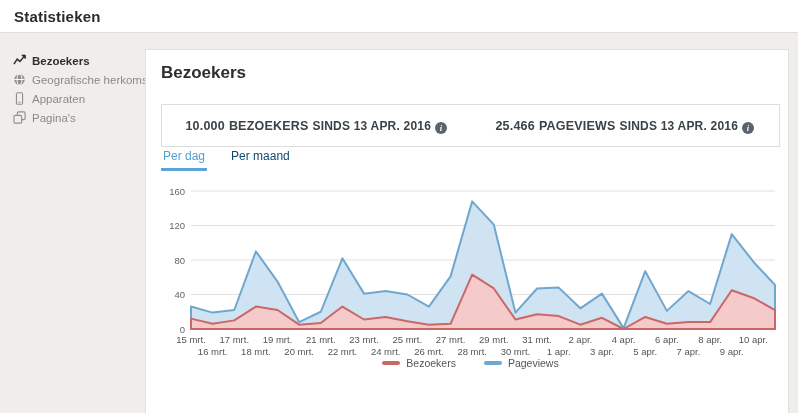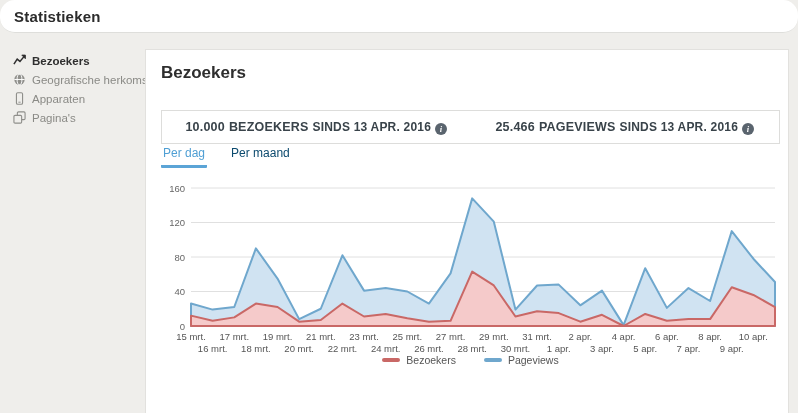--- a/index.html
+++ b/index.html
@@ -8,21 +8,21 @@
     font-family:"Liberation Sans","DejaVu Sans",sans-serif;
     background:#efeeeb;
     position:relative;
     overflow:hidden;
     color:#2f2f2f;
   }
   
   .app-header {
     position:absolute; top:0; left:0; right:0; height:33px;
     background:#ffffff; border-bottom:1px solid #dededb;
-    display:flex; align-items:center; padding-left:14px;border-radius:15px;
+    display:flex; align-items:center; padding-left:14px;
   }
   .app-header h1 { font-size:15px; font-weight:bold; color:#2b2b2b; letter-spacing:.2px; }
   
   .sidebar { position:absolute; top:33px; left:0; width:145px; bottom:0; padding:18px 0 0 13px; }
   .side-item {
     display:flex; align-items:center; gap:6px; height:19px;
     font-size:11.5px; color:#8a8a86; cursor:pointer; white-space:nowrap;
   }
   .side-item .ico { width:13px; height:13px; flex:0 0 13px; display:inline-flex; }
   .side-item.active { color:#2f2f2f; font-weight:bold; }
@@ -30,21 +30,21 @@
   .side-item.active svg .fillpart { fill:#2f2f2f; }
   
   .card {
     position:absolute; top:49px; left:145px; width:644px; bottom:-2px;
     background:#ffffff; border:1px solid #e2e1de; border-bottom:none;
     padding:0 8px 0 15px;
   }
   .card h2 { margin-top:13px; font-size:17px; font-weight:bold; color:#2e2e2e; }
   
   .stats-box {
-    margin-top:27px; height:34px; border:1px solid #dddddb;
+    margin-top:21px; height:43px; border:1px solid #dddddb;
     display:flex; align-items:center;
   }
   .stat { flex:1; display:flex; align-items:baseline; justify-content:center; gap:4px; color:#39434a; }
   .stat .big { font-size:12.5px; font-weight:bold; letter-spacing:.2px; }
   .stat .small { font-size:12px; font-weight:bold; letter-spacing:.2px; }
   .info-icon {
     width:12px; height:12px; border-radius:50%; background:#5a646e;
     color:#fff; font-size:8.5px; font-weight:bold; font-style:italic;
     display:inline-flex; align-items:center; justify-content:center;
     transform:translateY(1px); cursor:pointer; font-family:"Liberation Serif",serif;

